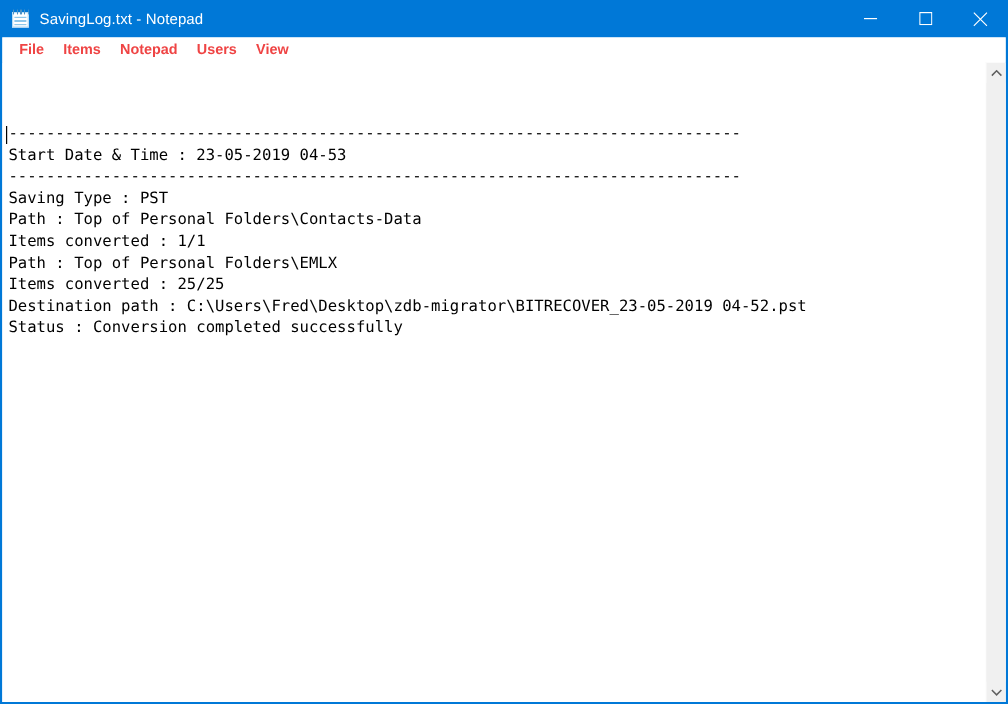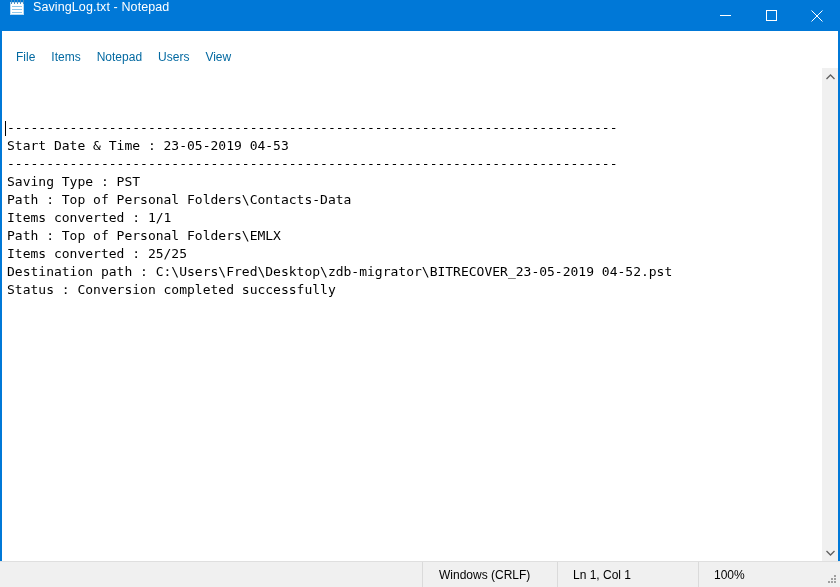--- a/index.html
+++ b/index.html
@@ -26,22 +26,23 @@
     display: flex;
     flex-direction: column;
   }
 
   
   #titlebar {
     height: 31px;
     min-height: 31px;
     background: #0078d7;
     display: flex;
-    position: relative;
-    margin: 0 -2px 16px -2px;
+    align-items: center;
+    position: relative;
+    margin: 0 -2px 0 -2px;
   }
   #app-icon {
     width: 16px;
     height: 16px;
     margin-left: 9px;
     margin-right: 8px;
     position: relative;
     flex: 0 0 auto;
   }
   #app-icon .pad {
@@ -102,24 +103,25 @@
     height: 21px;
     min-height: 21px;
     background: #ffffff;
     display: flex;
     align-items: center;
     padding-left: 6px;
     border-bottom: none;
   }
   .menu-item {
     font-size: 12px;
-    color: #0369a1;
+    color: #ef4444;
     padding: 2px 8px 3px 8px;
     white-space: nowrap;
     cursor: default;
+    font-weight: bold;
   }
 
   
   #editor-wrap {
     flex: 1 1 auto;
     display: flex;
     position: relative;
     background: #ffffff;
     overflow: hidden;
   }
@@ -281,30 +283,14 @@
       </div>
       <div id="scroll-track"></div>
       <div class="scroll-arrow">
         <svg width="9" height="6" viewBox="0 0 9 6">
           <path d="M0.5 1 L4.5 5 L8.5 1" stroke="#606060" stroke-width="1.3" fill="none"></path>
         </svg>
       </div>
     </div>
   </div>
 
-  <div id="statusbar">
-    <div class="status-cell" id="status-blank"></div>
-    <div class="status-cell" id="status-eol">Windows (CRLF)</div>
-    <div class="status-cell" id="status-pos">Ln 1, Col 1</div>
-    <div class="status-cell" id="status-zoom">100%</div>
-    <svg id="resize-grip" viewBox="0 0 10 10">
-      <g fill="#a0a0a0">
-        <rect x="7" y="1" width="2" height="2"></rect>
-        <rect x="4" y="4" width="2" height="2"></rect>
-        <rect x="7" y="4" width="2" height="2"></rect>
-        <rect x="1" y="7" width="2" height="2"></rect>
-        <rect x="4" y="7" width="2" height="2"></rect>
-        <rect x="7" y="7" width="2" height="2"></rect>
-      </g>
-    </svg>
-  </div>
 
 </div>
 
 </body></html>

